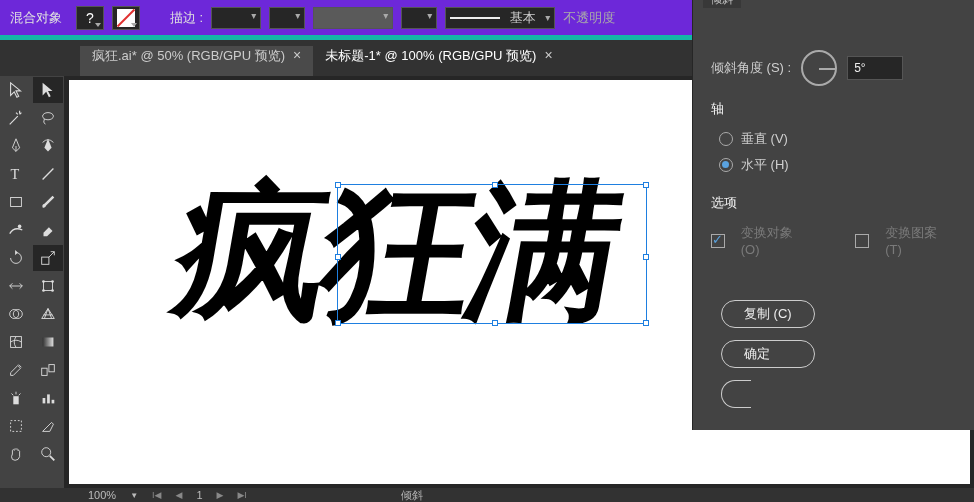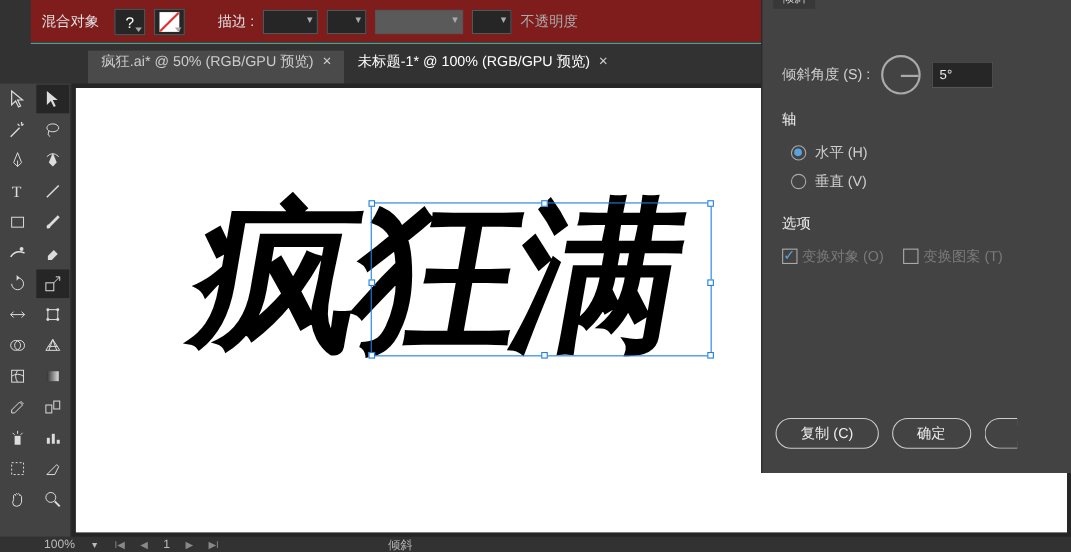--- a/index.html
+++ b/index.html
@@ -1,18 +1,18 @@
 <!DOCTYPE html>
 <html><head>
 <meta charset="utf-8">
 <style>
 * { margin: 0; padding: 0; box-sizing: border-box; user-select: none; }
 body { width: 974px; height: 502px; background: #323232; font-family: "Microsoft YaHei", sans-serif; color: #ccc; font-size: 13px; overflow: hidden; position: relative; }
 
-.top-bar { height: 40px; background: #7f1d1d; display: flex; align-items: center; padding: 0 10px; gap: 8px; border-bottom: 1px solid #14b8a6; margin-left: 28px; }
+.top-bar { height: 40px; background: #6d28d9; display: flex; align-items: center; padding: 0 10px; gap: 8px; border-bottom: 5px solid #14b8a6; }
 .blend-label { color: #e0e0e0; margin-right: 6px; }
 .dropdown-sq { width: 28px; height: 24px; background: #262626; border: 1px solid #555; display: flex; align-items: center; justify-content: center; position: relative; }
 .dropdown-sq::after { content: ''; border-left: 3px solid transparent; border-right: 3px solid transparent; border-top: 4px solid #aaa; position: absolute; right: 2px; bottom: 2px; }
 .question { color: #fff; font-size: 14px; }
 .no-fill { width: 18px; height: 18px; background: #fff; position: relative; }
 .no-fill::after { content: ''; position: absolute; width: 24px; height: 2px; background: #e03030; transform: rotate(-45deg); top: 8px; left: -3px; }
 .stroke-label { color: #e0e0e0; }
 .dd-empty { width: 50px; height: 22px; background: #262626; border: 1px solid #555; position: relative; }
 .dd-empty::after { content: '▾'; position: absolute; right: 4px; top: 2px; color: #aaa; font-size: 10px; }
 .dd-color { width: 80px; height: 22px; background: #5a5a5a; border: 1px solid #555; position: relative; }
@@ -47,48 +47,53 @@
 .panel-tab { position: absolute; top: -10px; left: 10px; height: 18px; padding: 0 8px; background: #383838; font-size: 11px; line-height: 18px; }
 .panel-row { display: flex; align-items: center; gap: 10px; margin: 22px 0 14px; }
 .panel-row.first { margin-top: 36px; }
 .dial { width: 36px; height: 36px; border: 2px solid #aaa; border-radius: 50%; position: relative; }
 .dial::after { content: ''; position: absolute; width: 16px; height: 2px; background: #aaa; top: 16px; right: 0; }
 .val-input { width: 56px; height: 24px; background: #262626; border: 1px solid #555; color: #eee; padding: 0 6px; font-size: 12px; }
 .sect-title { color: #eee; margin: 10px 0 8px; }
 .radio-row { display: flex; align-items: center; gap: 8px; padding: 4px 0 4px 8px; }
 .radio { width: 14px; height: 14px; border: 1.5px solid #aaa; border-radius: 50%; display: inline-block; position: relative; }
 .radio.on::after { content: ''; position: absolute; width: 7px; height: 7px; background: #5aa3e0; border-radius: 50%; top: 2px; left: 2px; }
-.check-row { display: flex; align-items: center; gap: 4px; padding: 4px 0; }
+.check-row { display: flex; align-items: center; gap: 16px; padding: 4px 0; }
 .chk { width: 14px; height: 14px; border: 1.5px solid #aaa; position: relative; }
 .chk.on::after { content: '✓'; position: absolute; top: -3px; left: 0; color: #5aa3e0; font-size: 13px; }
-.panel-btns { position: absolute; bottom: 22px; left: 12px; display: flex; gap: 12px; }
+.panel-btns { position: absolute; bottom: 22px; left: 28px; display: flex; gap: 12px; flex-direction: column; }
 .pbtn { height: 28px; padding: 0 22px; border: 1.5px solid #ccc; border-radius: 14px; background: transparent; color: #eee; display: flex; align-items: center; font-size: 13px; cursor: pointer; }
 .pbtn.half { width: 30px; padding: 0; justify-content: center; overflow: hidden; border-right: none; border-radius: 14px 0 0 14px; }
 .disabled-text { color: #7a7a7a; }
 
-.status-bar { position: absolute; bottom: 0; left: 0; right: 0; height: 14px; background: #323232; display: flex; align-items: center; padding-left: 40px; gap: 14px; font-size: 11px; color: #bbb; }
+.status-bar { position: absolute; bottom: 0; left: 0; right: 0; height: 14px; background: #323232; display: flex; align-items: center; padding-left: 88px; gap: 14px; font-size: 11px; color: #bbb; }
 .nav-btn { color: #888; font-size: 9px; }
 </style>
 </head>
 <body>
 
 <div class="top-bar">
   <span class="blend-label">混合对象</span>
   <div class="dropdown-sq">
       <span class="question">?</span>
     </div>
   <div class="dropdown-sq">
       <span class="no-fill"></span>
     </div>
   <span style="width:14px"></span>
   <span class="stroke-label">描边 :</span>
   <div class="dd-empty"></div>
   <div class="dd-empty" style="width:36px"></div>
   <div class="dd-color"></div>
   <div class="dd-empty" style="width:36px"></div>
+  <div class="dd-line">
+    <span class="hline"></span>
+    <span>基本</span>
+    <span style="color:#aaa;font-size:10px">▾</span>
+  </div>
   <span class="opacity-label">不透明度</span>
 </div>
 
 <div class="tabs-bar">
   <div class="tab inactive">
     <span>疯狂.ai* @ 50% (RGB/GPU 预览)</span>
     <span class="close">×</span>
   </div>
   <div class="tab active">
     <span>未标题-1* @ 100% (RGB/GPU 预览)</span>
@@ -319,26 +324,26 @@
   <div class="panel-tab">倾斜</div>
 
   <div class="panel-row first">
     <span>倾斜角度 (S) :</span>
     <span class="dial"></span>
     <input class="val-input" value="5°" style="">
   </div>
 
   <div class="sect-title">轴</div>
   <div class="radio-row">
+    <span class="radio"></span>
+    <span>垂直 (V)</span>
+  </div>
+  <div class="radio-row">
     <span class="radio on"></span>
     <span>水平 (H)</span>
-  </div>
-  <div class="radio-row">
-    <span class="radio"></span>
-    <span>垂直 (V)</span>
   </div>
 
   <div class="sect-title" style="margin-top:16px">选项</div>
   <div class="check-row">
     <span class="chk on"></span>
     <span class="disabled-text">变换对象 (O)</span>
     <span style="width:10px"></span>
     <span class="chk"></span>
     <span class="disabled-text">变换图案 (T)</span>
   </div>

